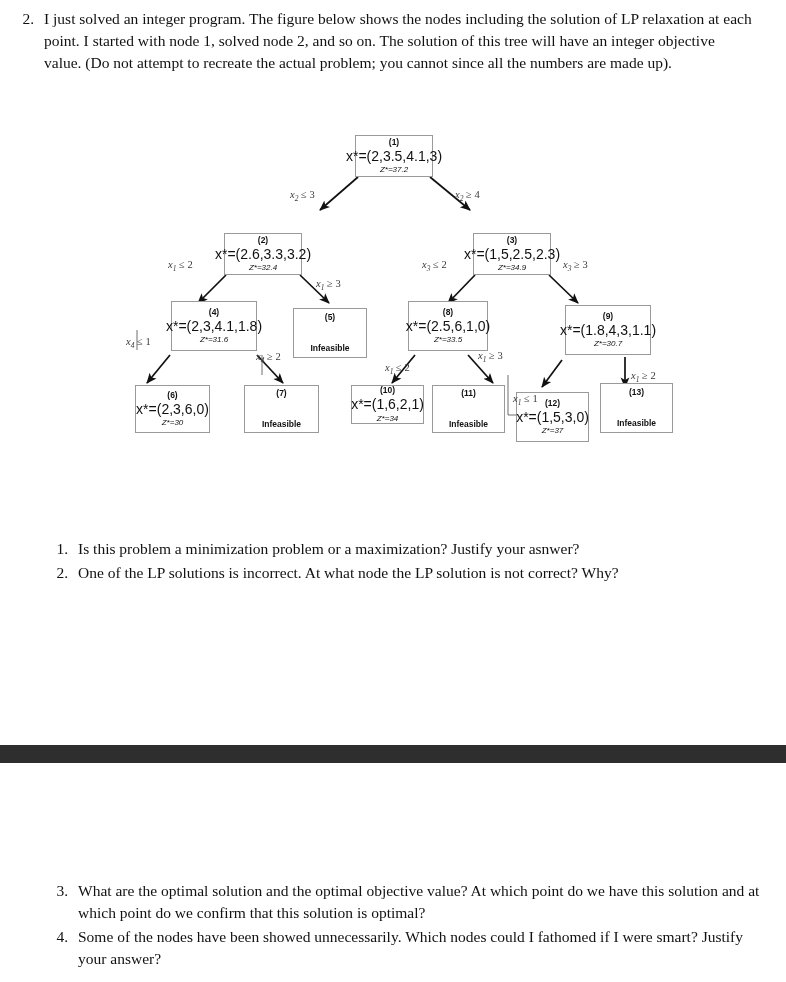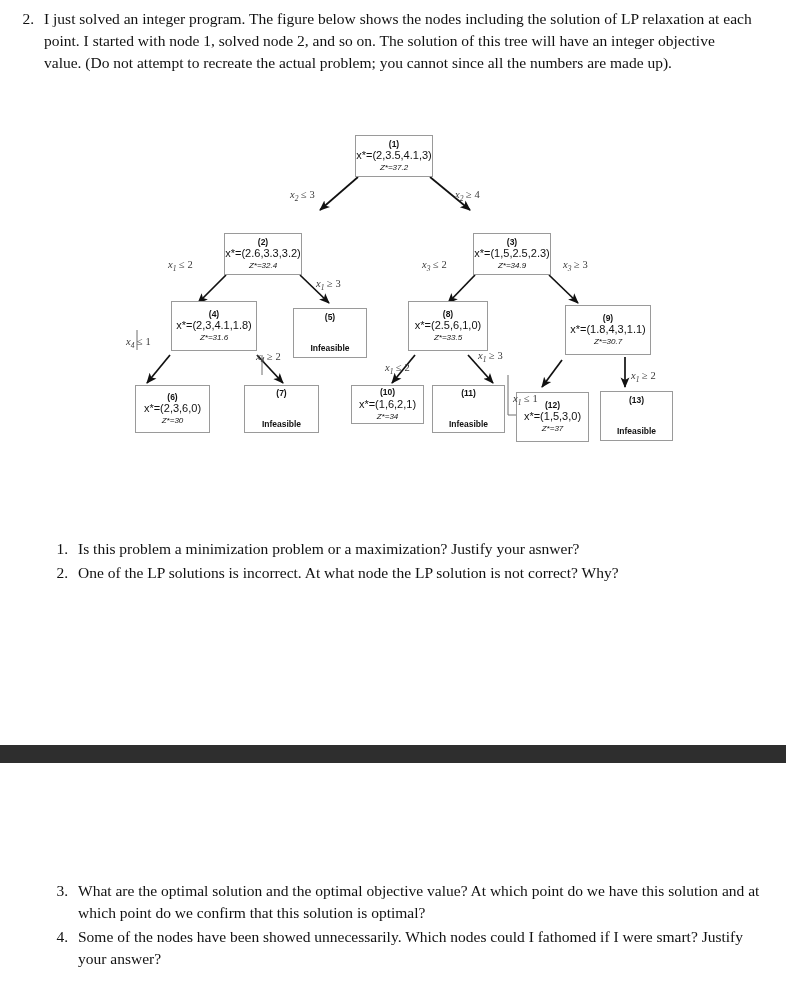--- a/index.html
+++ b/index.html
@@ -100,21 +100,21 @@
     align-items: center;
     justify-content: center;
     z-index: 3;
   }
   .node-id {
     font-size: 8.5px;
     font-weight: bold;
     line-height: 1.25;
   }
   .node-x {
-    font-size: 11px;
+    font-size: 14px;
     line-height: 1.25;
     white-space: nowrap;
   }
   .node-z {
     font-size: 8px;
     line-height: 1.25;
     font-style: italic;
     white-space: nowrap;
   }
   .node-infeasible {
@@ -256,21 +256,21 @@
     <div class="node-id">(11)</div>
     <div class="node-infeasible">Infeasible</div>
   </div>
 
   <div class="node" style="left:516px; top:267px; width:73px; height:50px;">
     <div class="node-id">(12)</div>
     <div class="node-x">x*=(1,5,3,0)</div>
     <div class="node-z">Z*=37</div>
   </div>
 
-  <div class="node" style="left:600px; top:266px; width:73px; height:50px;">
+  <div class="node" style="left:600px; top:258px; width:73px; height:50px;">
     <div class="node-id">(13)</div>
     <div class="node-infeasible">Infeasible</div>
   </div>
 
   <div class="edge-label" style="left:290px; top:64px;">
     <i>x</i><sub>2</sub>&nbsp;<span>≤ 3</span>
   </div>
 
   <div class="edge-label" style="left:455px; top:64px;">
     <i>x</i><sub>2</sub>&nbsp;<span>≥ 4</span>

